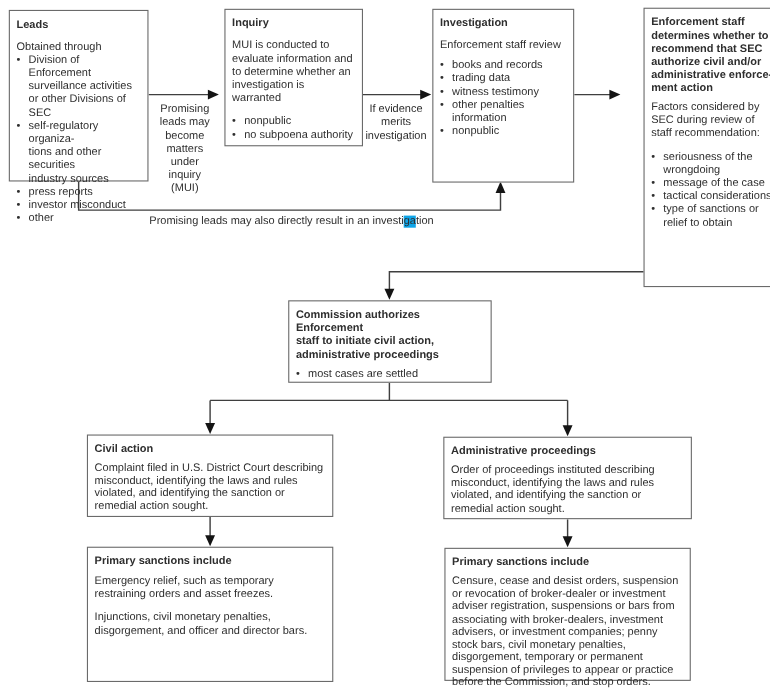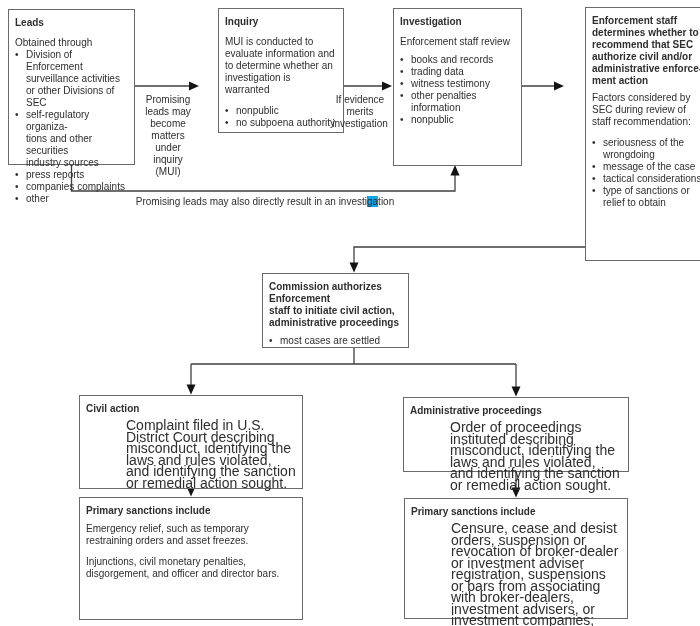--- a/index.html
+++ b/index.html
@@ -19,21 +19,21 @@
   }
   .box-title { font-weight:bold; text-align:left; margin:2px 0 8px 0; }
   .pre { white-space:pre-line; }
   .bullets { margin:0; }
   .bullet { display:flex; }
   .bullet .dot { width:11px; flex:none; }
   .bullet .txt { flex:1; }
   .gap { margin-top:9px; }
   .gap-sm { margin-top:6px; }
   .lh4 { line-height:11.9px; }
-  .small { font-size:14px; line-height:11.5px;margin-left:40px; }
+  .small { font-size:10px; line-height:11.5px; }
   .arrow-label { position:absolute; text-align:center; }
   .nowrap { white-space:nowrap; }
   .hl { background:#0ea5e9; }
 </style>
 </head>
 <body>
 
 <div id="stage">
 
   <svg class="connectors" viewBox="0 0 700 626">
@@ -88,30 +88,30 @@
         <span class="txt pre">self-regulatory organiza-
 tions and other securities
 industry sources</span>
       </div>
       <div class="bullet">
         <span class="dot">•</span>
         <span class="txt">press reports</span>
       </div>
       <div class="bullet">
         <span class="dot">•</span>
-        <span class="txt">companies complaints</span>
+        <span class="txt">investor misconduct</span>
       </div>
       <div class="bullet">
         <span class="dot">•</span>
         <span class="txt">other</span>
       </div>
     </div>
   </div>
 
-  <div class="box" style="left:218px; top:8px; width:126px; height:125px;">
+  <div class="box" style="left:204px; top:8px; width:126px; height:125px;">
     <div class="box-title">Inquiry</div>
     <div>MUI is conducted to evaluate information and to determine whether an investigation is warranted</div>
     <div class="bullets gap">
       <div class="bullet">
         <span class="dot">•</span>
         <span class="txt">nonpublic</span>
       </div>
       <div class="bullet">
         <span class="dot">•</span>
         <span class="txt">no subpoena authority</span>
@@ -167,31 +167,31 @@
         <span class="dot">•</span>
         <span class="txt">tactical considerations</span>
       </div>
       <div class="bullet">
         <span class="dot">•</span>
         <span class="txt">type of sanctions or relief to obtain</span>
       </div>
     </div>
   </div>
 
-  <div class="box" style="left:262px; top:273px; width:147px; height:75px;">
+  <div class="box" style="left:262px; top:273px; width:185px; height:75px;">
     <div class="box-title pre" style="margin-bottom:6px;">Commission authorizes Enforcement
 staff to initiate civil action,
 administrative proceedings</div>
     <div class="bullet">
       <span class="dot">•</span>
       <span class="txt">most cases are settled</span>
     </div>
   </div>
 
-  <div class="box" style="left:79px; top:395px; width:224px; height:94px;">
+  <div class="box" style="left:79px; top:395px; width:224px; height:75px;">
     <div class="box-title" style="margin-bottom:5px;">Civil action</div>
     <div class="small">Complaint filed in U.S. District Court describing misconduct, identifying the laws and rules violated, and identifying the sanction or remedial action sought.</div>
   </div>
 
   <div class="box" style="left:403px; top:397px; width:226px; height:75px;">
     <div class="box-title" style="margin-bottom:5px;">Administrative proceedings</div>
     <div class="small">Order of proceedings instituted describing misconduct, identifying the laws and rules violated, and identifying the sanction or remedial action sought.</div>
   </div>
 
   <div class="box" style="left:79px; top:497px; width:224px; height:123px;">

